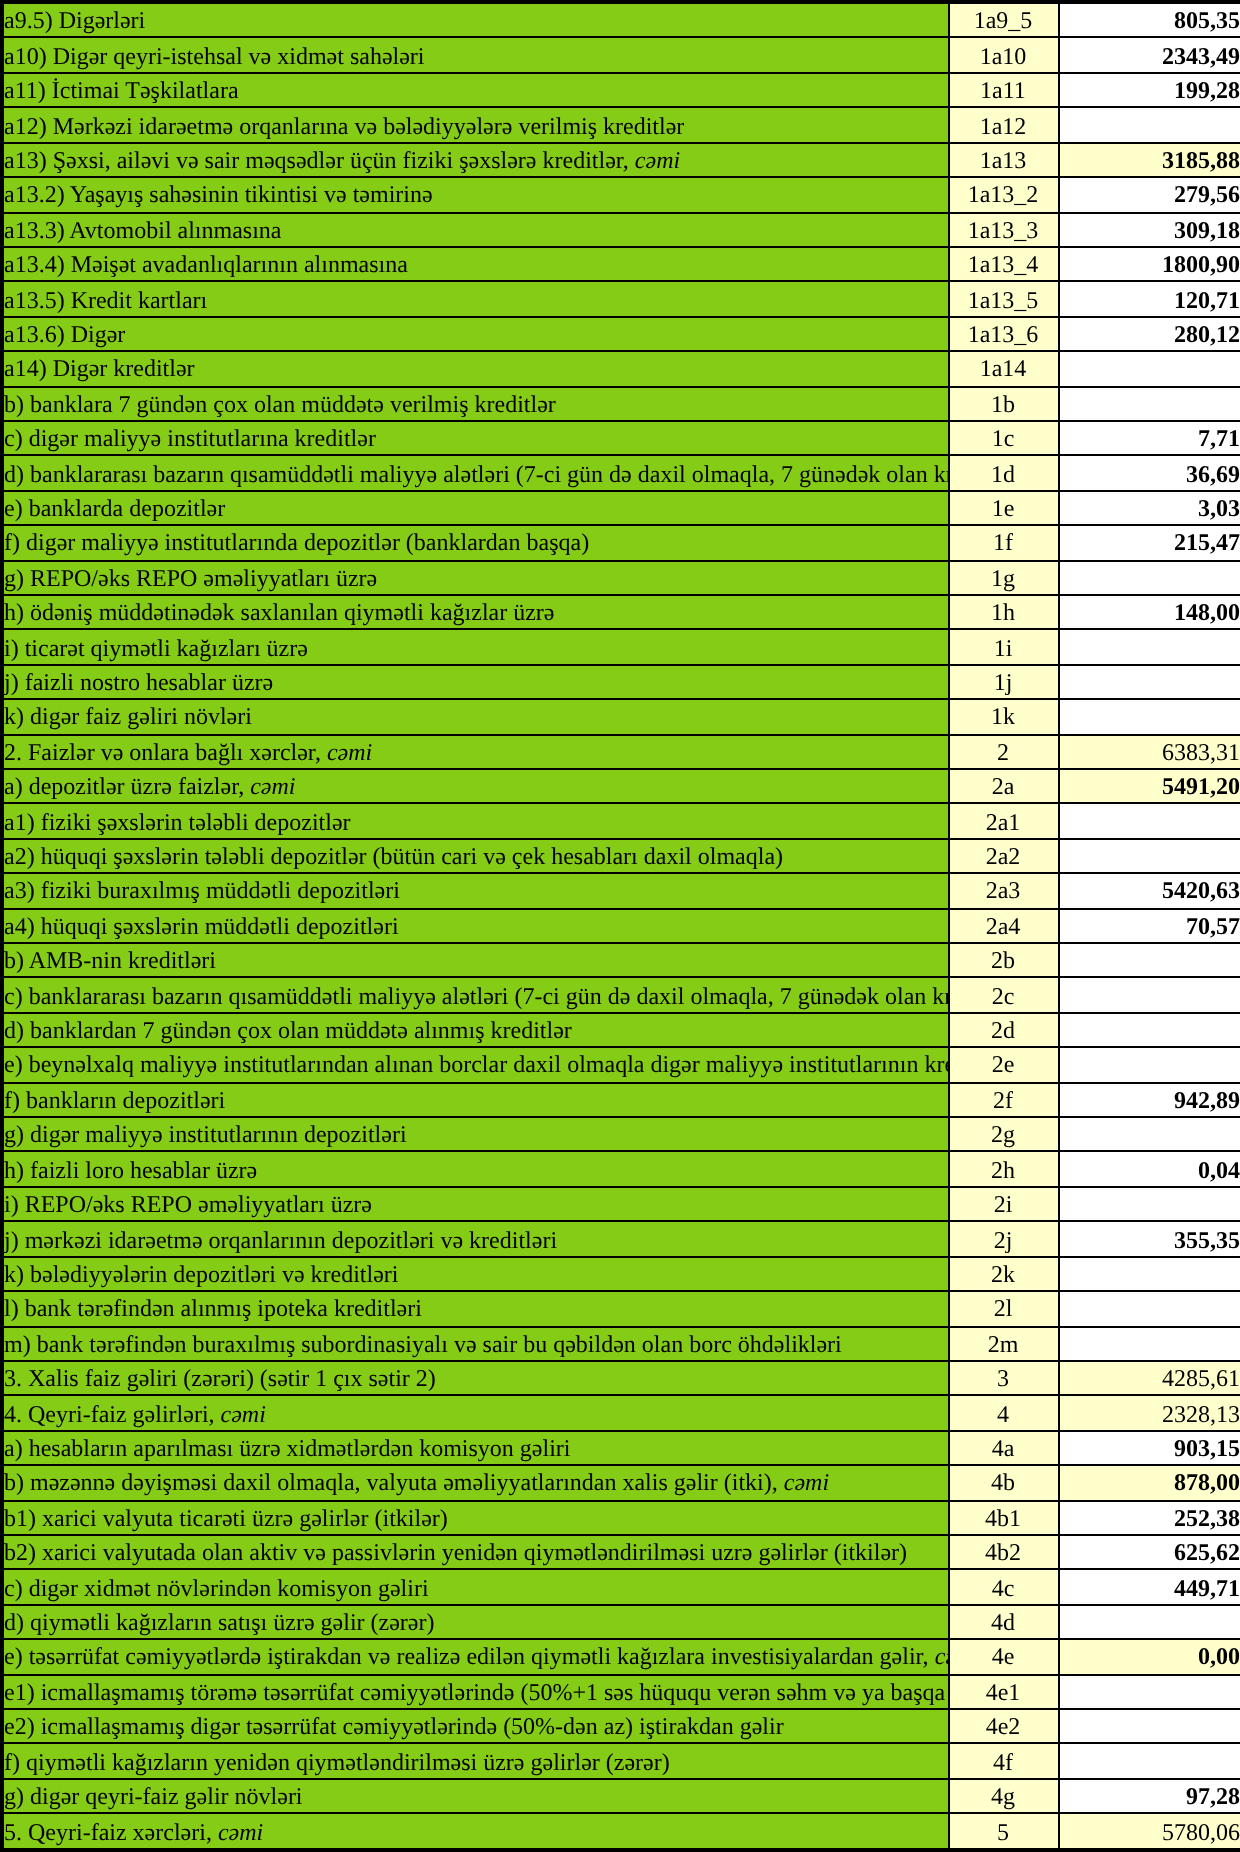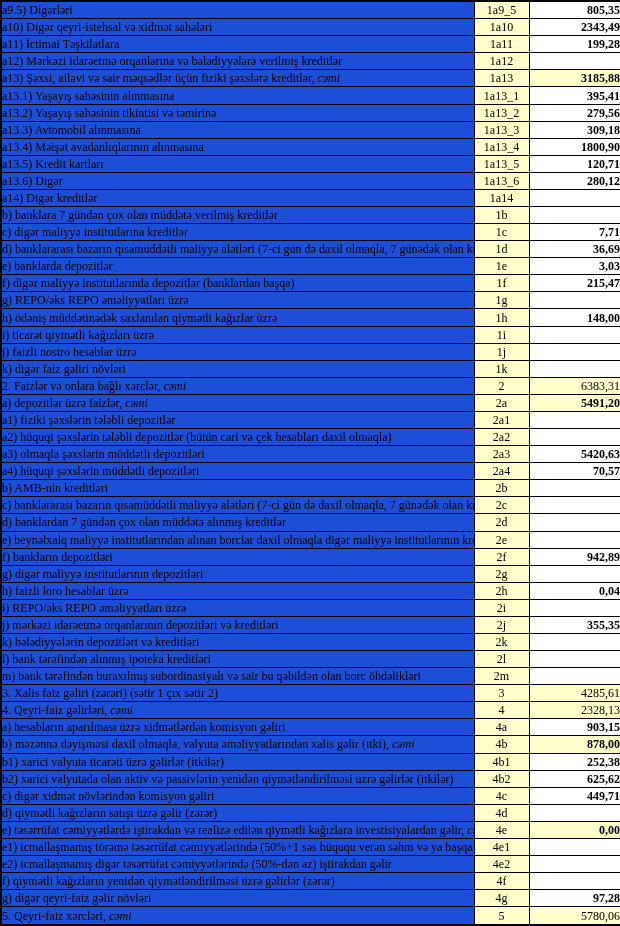--- a/index.html
+++ b/index.html
@@ -19,21 +19,21 @@
   }
   table.fin td {
     border: 1px solid #000000;
     padding: 0;
     overflow: hidden;
     white-space: nowrap;
     vertical-align: middle;
     height: 14px;
   }
   td.lbl {
-    background: #1d4ed8;
+    background: #84cc16;
     text-align: left;
     padding-left: 3px;
     padding-right: 1px;
   }
   td.code {
     background: #FFFFCC;
     text-align: center;
   }
   td.val {
     background: #FFFFFF;
@@ -74,25 +74,20 @@
     <td class="lbl"><span class="t">a12) Mərkəzi  idarəetmə orqanlarına və bələdiyyələrə verilmiş kreditlər</span><span class="sfx"></span></td>
     <td class="code">1a12</td>
     <td class="val"></td>
   </tr>
       <tr class="vh">
     <td class="lbl"><span class="t">a13) Şəxsi, ailəvi və sair məqsədlər üçün fiziki şəxslərə kreditlər, </span><span class="sfx">cəmi</span></td>
     <td class="code">1a13</td>
     <td class="val">3185,88</td>
   </tr>
       <tr>
-    <td class="lbl"><span class="t">a13.1) Yaşayış sahəsinin alınmasına</span><span class="sfx"></span></td>
-    <td class="code">1a13_1</td>
-    <td class="val">395,41</td>
-  </tr>
-      <tr>
     <td class="lbl"><span class="t">a13.2) Yaşayış sahəsinin tikintisi və təmirinə</span><span class="sfx"></span></td>
     <td class="code">1a13_2</td>
     <td class="val">279,56</td>
   </tr>
       <tr>
     <td class="lbl"><span class="t">a13.3) Avtomobil alınmasına</span><span class="sfx"></span></td>
     <td class="code">1a13_3</td>
     <td class="val">309,18</td>
   </tr>
       <tr>
@@ -179,21 +174,21 @@
     <td class="lbl"><span class="t">a1) fiziki şəxslərin tələbli depozitlər</span><span class="sfx"></span></td>
     <td class="code">2a1</td>
     <td class="val"></td>
   </tr>
       <tr>
     <td class="lbl"><span class="t">a2) hüquqi şəxslərin tələbli depozitlər (bütün cari və çek hesabları daxil olmaqla)</span><span class="sfx"></span></td>
     <td class="code">2a2</td>
     <td class="val"></td>
   </tr>
       <tr>
-    <td class="lbl"><span class="t">a3) olmaqla şəxslərin müddətli depozitləri</span><span class="sfx"></span></td>
+    <td class="lbl"><span class="t">a3) fiziki buraxılmış müddətli depozitləri</span><span class="sfx"></span></td>
     <td class="code">2a3</td>
     <td class="val">5420,63</td>
   </tr>
       <tr>
     <td class="lbl"><span class="t">a4) hüquqi şəxslərin müddətli depozitləri</span><span class="sfx"></span></td>
     <td class="code">2a4</td>
     <td class="val">70,57</td>
   </tr>
       <tr>
     <td class="lbl"><span class="t">b) AMB-nin kreditləri</span><span class="sfx"></span></td>

